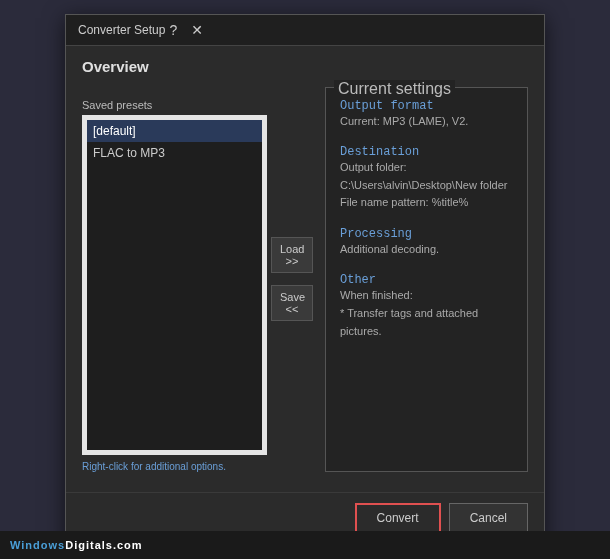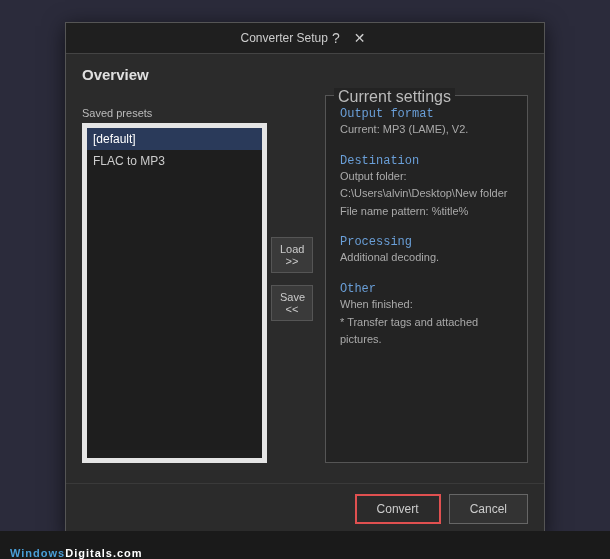--- a/index.html
+++ b/index.html
@@ -35,21 +35,21 @@
       min-height: 490px;
       color: #ccc;
       box-shadow: 0 4px 20px rgba(0,0,0,0.6);
     }
 
     .title-bar {
       background: #1f1f1f;
       padding: 8px 12px;
       display: flex;
       align-items: center;
-      justify-content: center;
+      justify-content: flex-start;
       border-bottom: 1px solid #444;
     }
 
     .title-bar-text {
       font-size: 12px;
       color: #ccc;
     }
 
     .title-bar-controls {
       display: flex;
@@ -209,21 +209,21 @@
     }
 
     .windowsdigitals-bar {
       position: absolute;
       bottom: 0;
       left: 0;
       right: 0;
       background: #1a1a1a;
       height: 28px;
       display: flex;
-      align-items: flex-end;
+      align-items: center;
       padding: 0 10px;
     }
 
     .wd-logo {
       color: #ffffff;
       font-size: 11px;
       font-weight: bold;
       letter-spacing: 1px;
     }
 
@@ -250,20 +250,21 @@
 
     <div class="main-layout">
 
       <div class="left-panel-wrapper">
         <div class="left-panel">
           <div class="section-label">Saved presets</div>
           <div class="presets-list">
             <div class="preset-item selected">[default]</div>
             <div class="preset-item">FLAC to MP3</div>
           </div>
+          <div class="hint-text">Right-click for additional options.</div>
         </div>
 
         <div class="side-buttons">
           <button class="side-btn">Load<br>&gt;&gt;</button>
           <button class="side-btn">Save<br>&lt;&lt;</button>
         </div>
       </div>
 
       <div class="right-panel">
         <span class="current-settings-label">Current settings</span>

